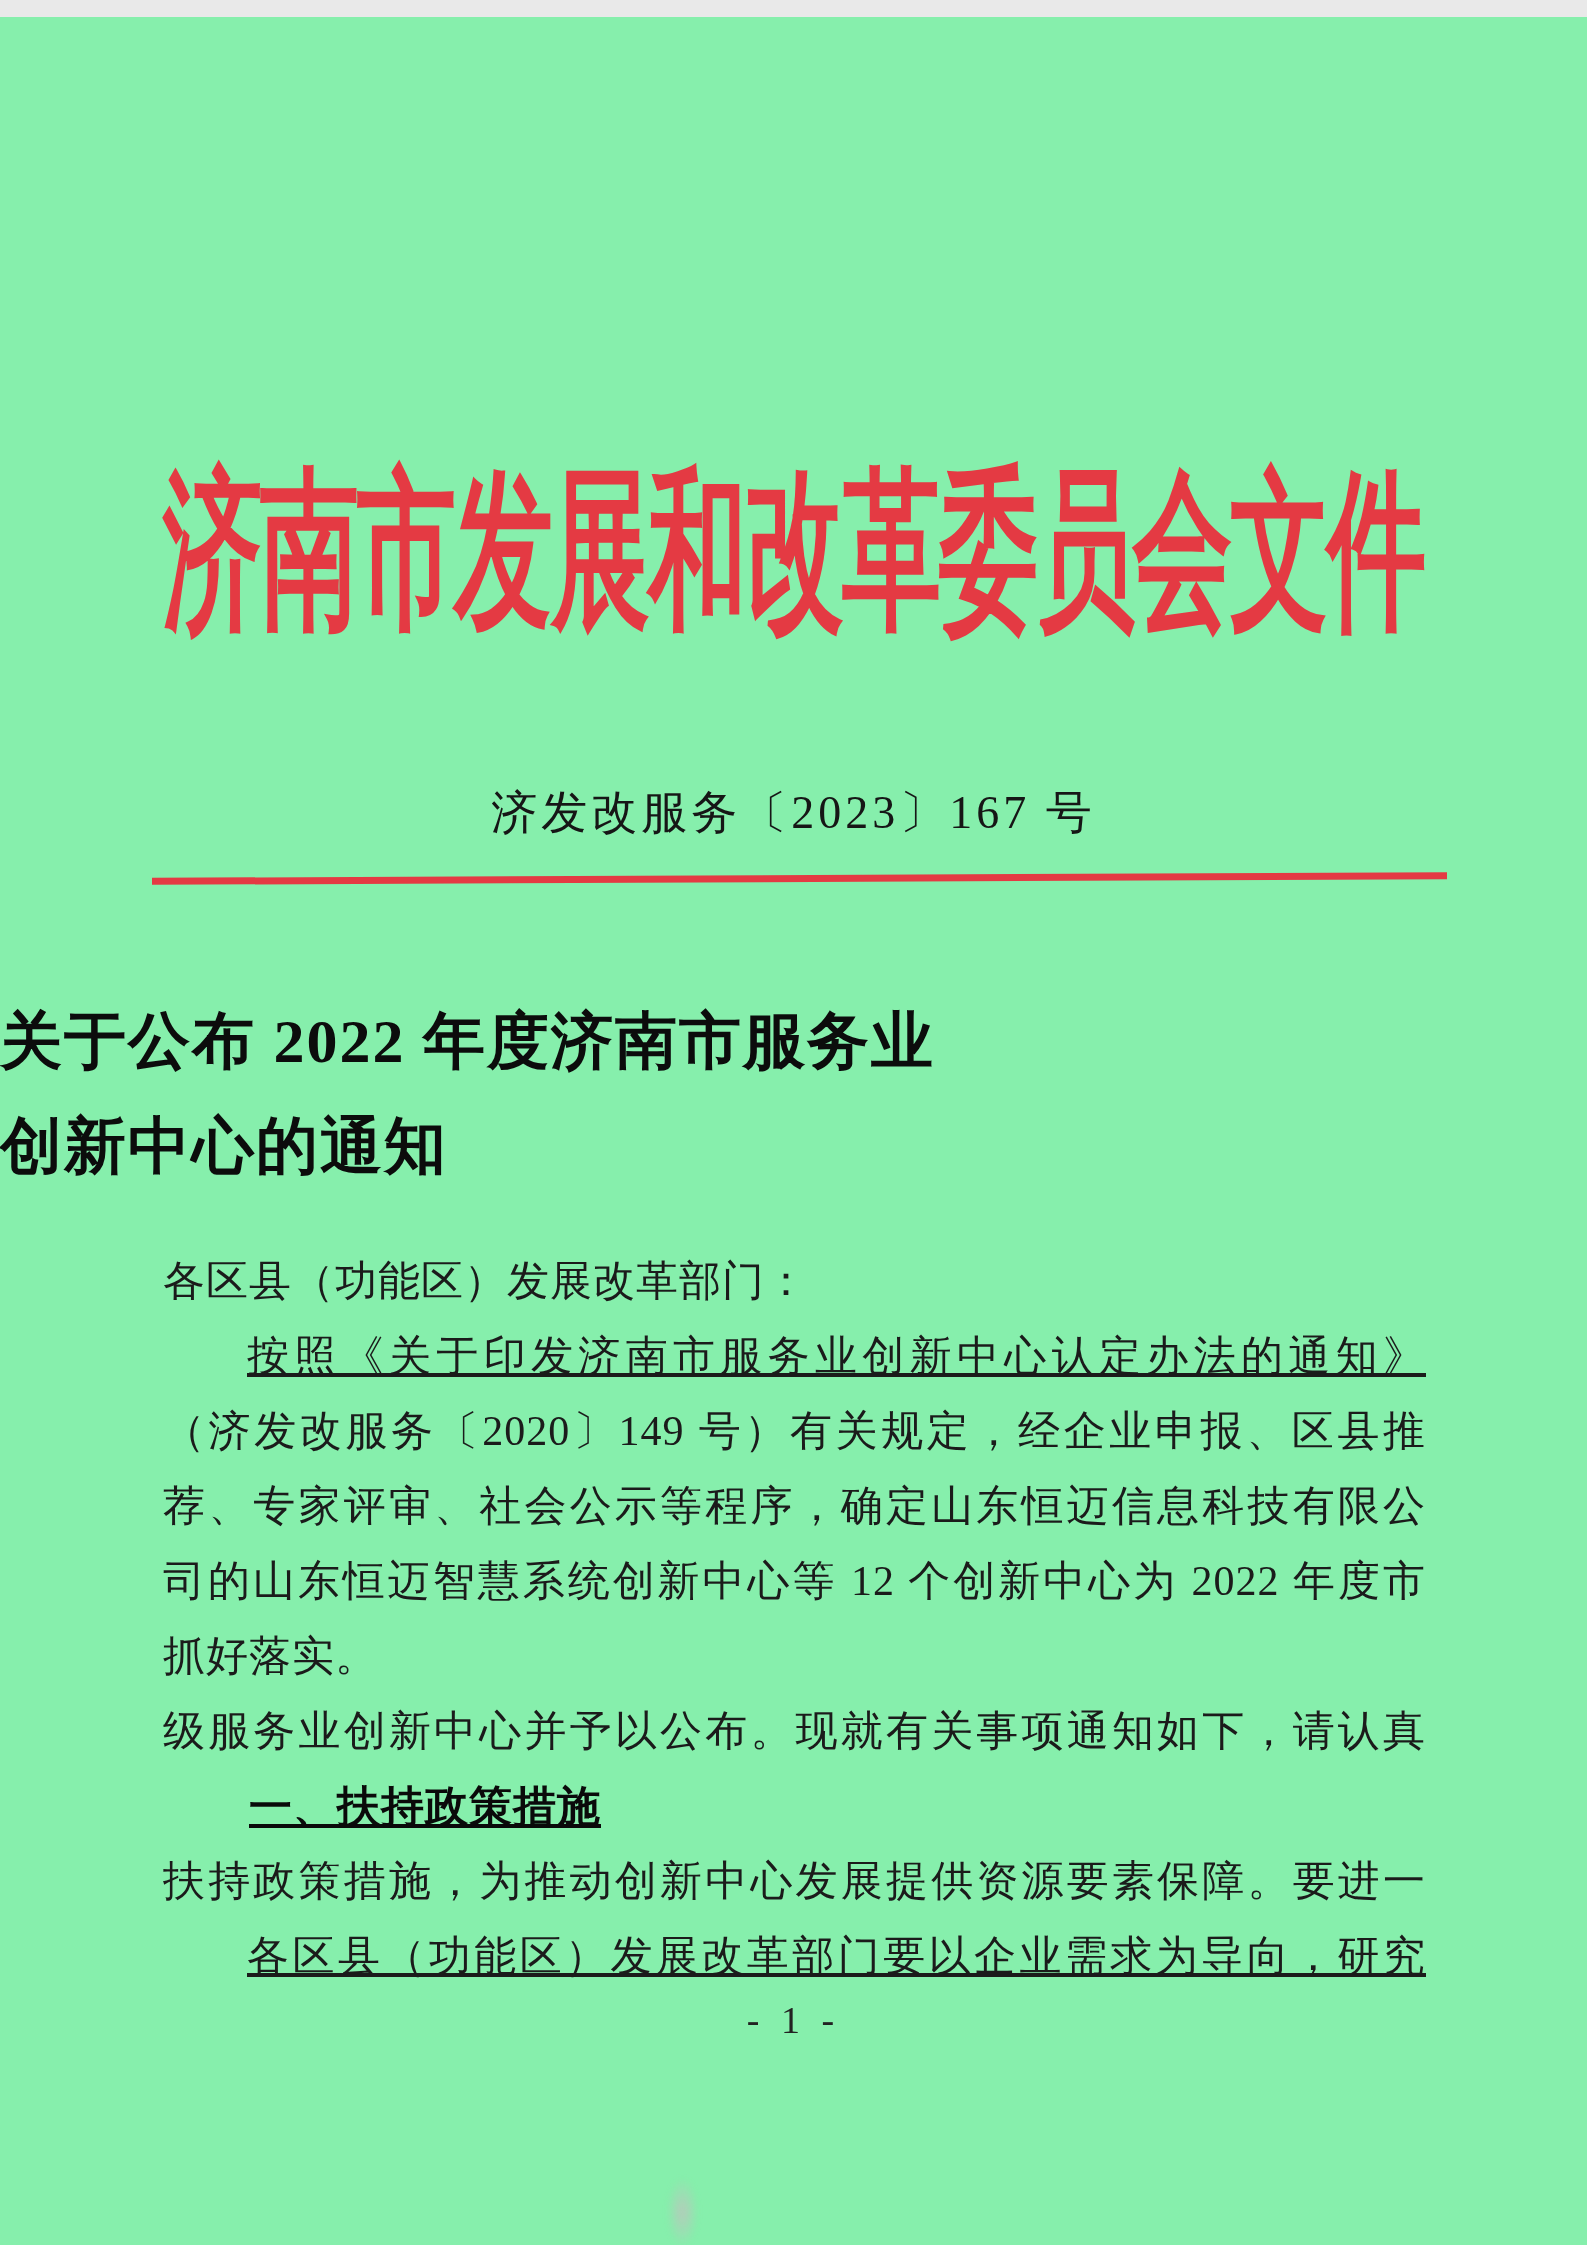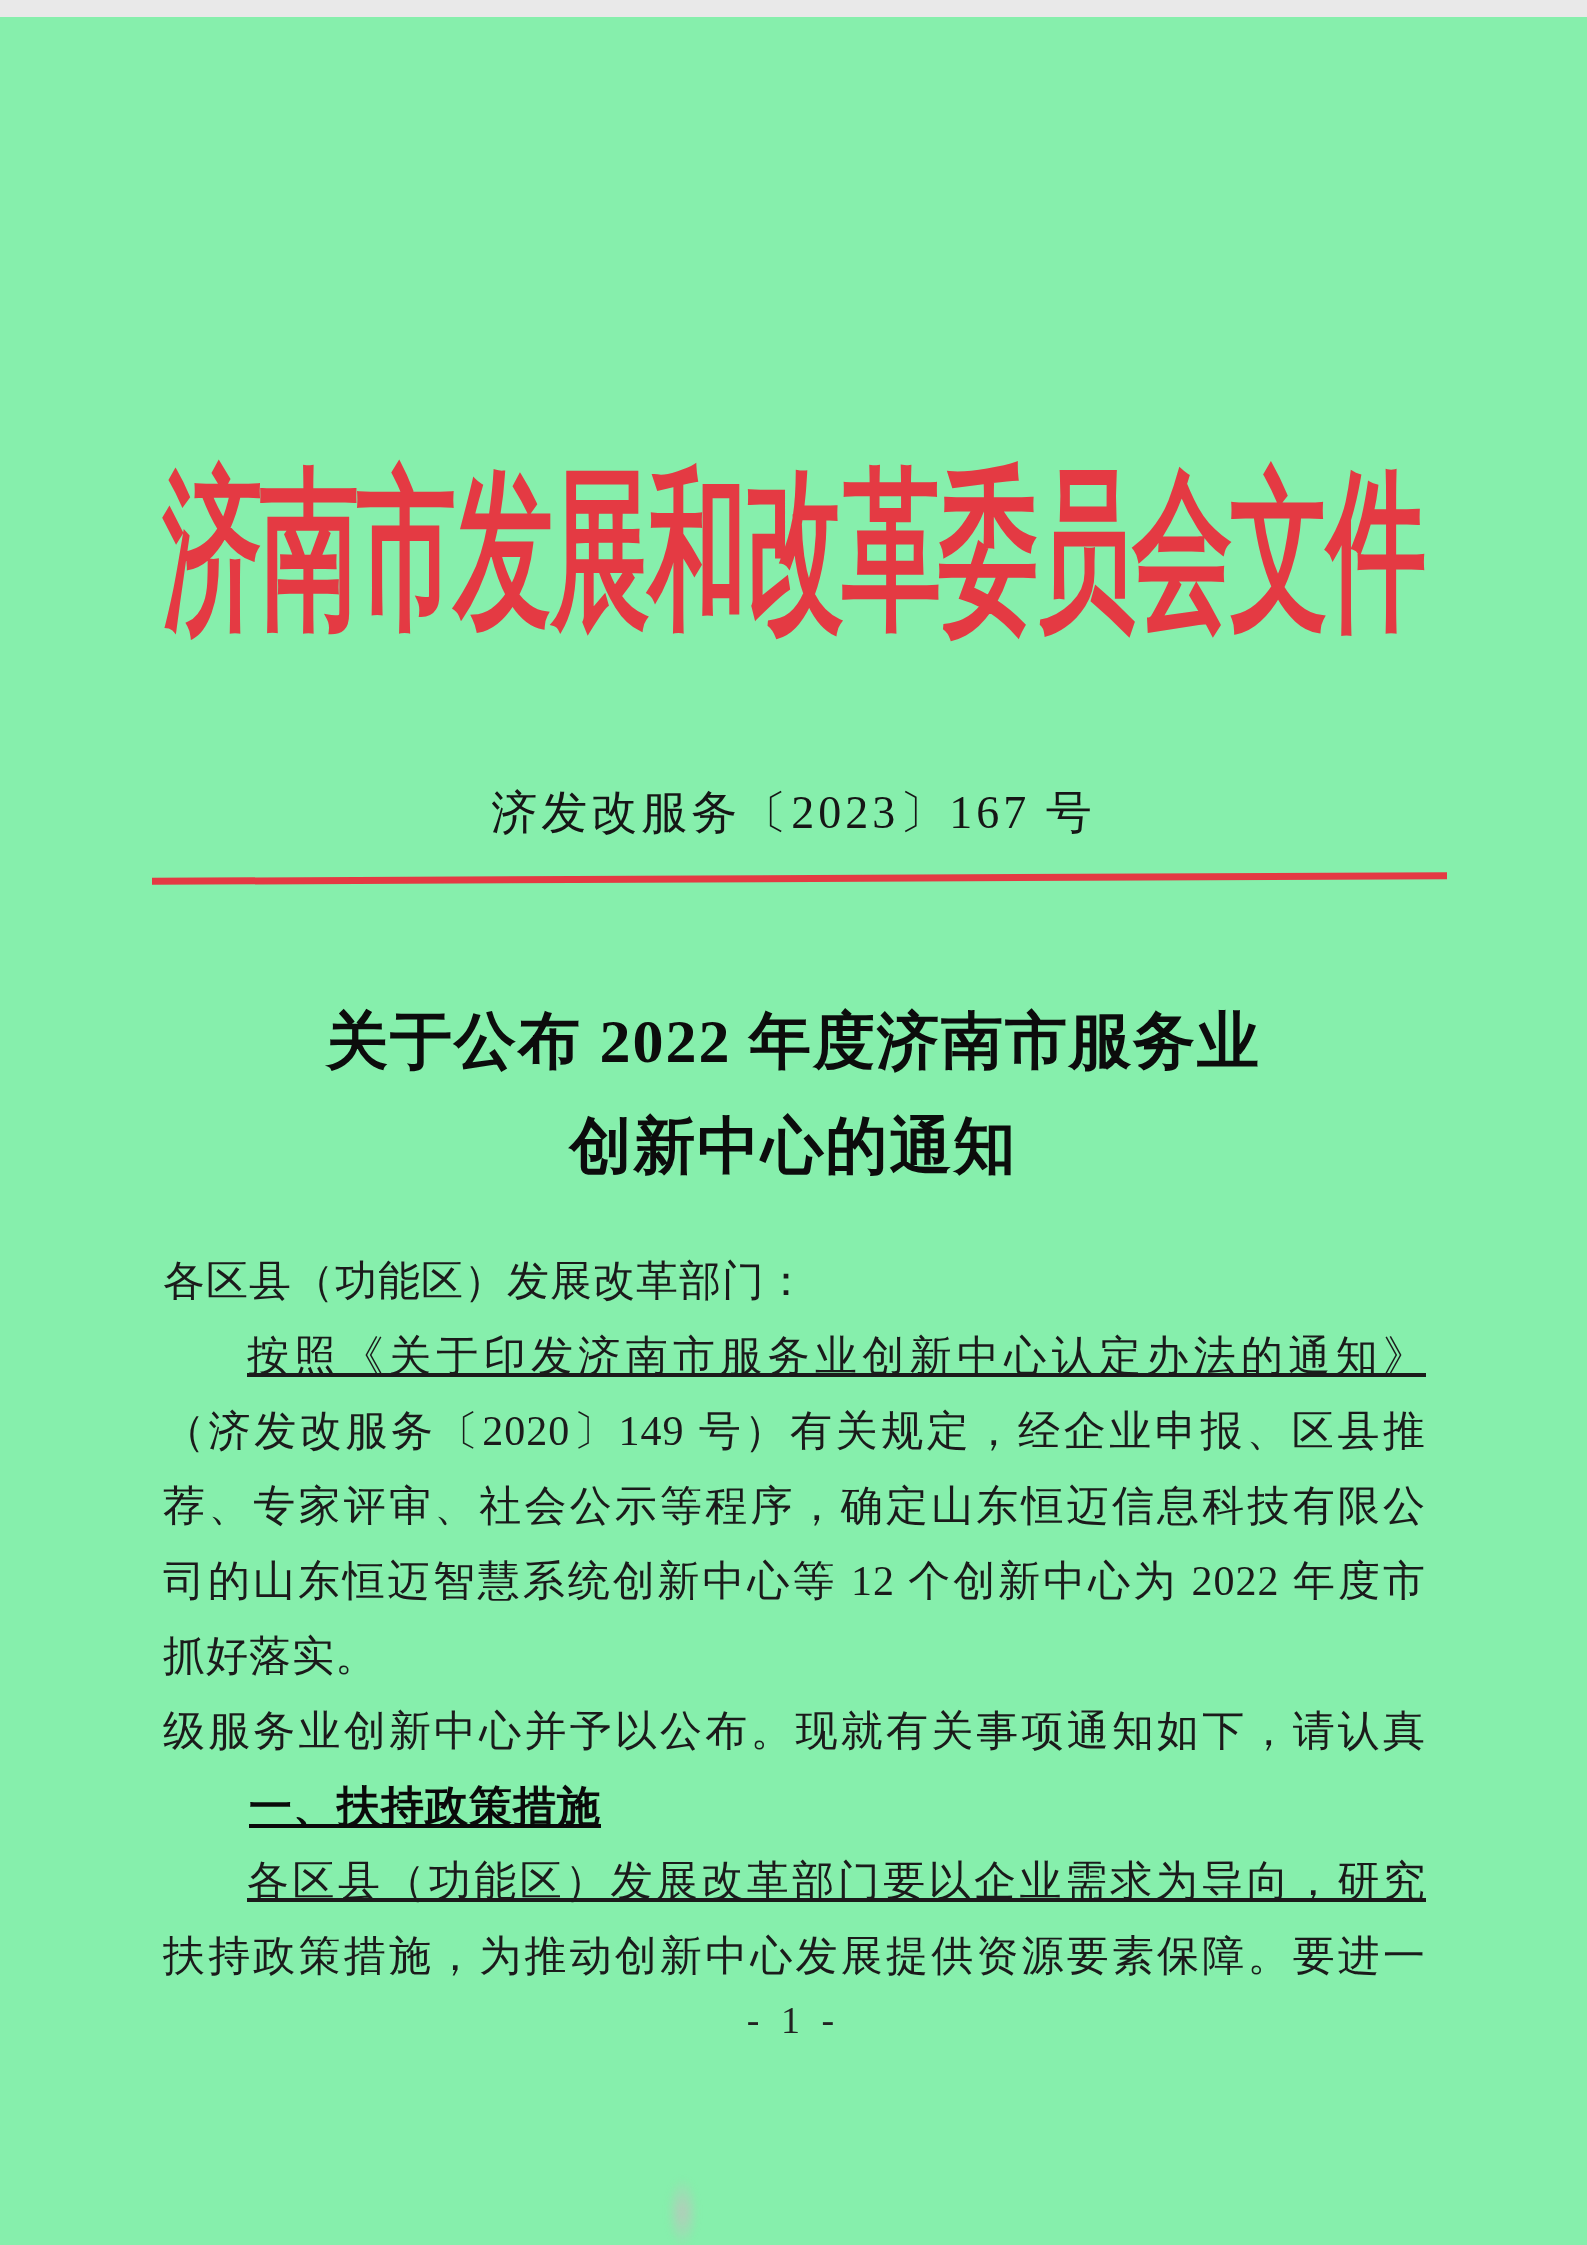--- a/index.html
+++ b/index.html
@@ -51,21 +51,20 @@
     height: 7px;
     background: var(--red, #e43a43);
     transform: rotate(-0.25deg);
   }
   
   .notice-title {
     position: absolute;
     top: 972px;
     left: 0;
     width: 100%;
-    text-align: center;
     font-weight: bold;
     font-size: 62px;
     line-height: 105px;
     letter-spacing: 2px;
     color: #0c0c0c;
   }
   
   .body-block {
     position: absolute;
     top: 1227px;
@@ -135,21 +134,21 @@
 
   <div class="body-block">
     <div class="line">各区县（功能区）发展改革部门：</div>
     <div class="line ind just">按照《关于印发济南市服务业创新中心认定办法的通知》</div>
     <div class="line just">（济发改服务〔2020〕149 号）有关规定，经企业申报、区县推</div>
     <div class="line just">荐、专家评审、社会公示等程序，确定山东恒迈信息科技有限公</div>
     <div class="line just">司的山东恒迈智慧系统创新中心等 12 个创新中心为 2022 年度市</div>
     <div class="line">抓好落实。</div>
     <div class="line just">级服务业创新中心并予以公布。现就有关事项通知如下，请认真</div>
     <div class="line ind heading">一、扶持政策措施</div>
+    <div class="line just">扶持政策措施，为推动创新中心发展提供资源要素保障。要进一</div>
     <div class="line ind just">各区县（功能区）发展改革部门要以企业需求为导向，研究</div>
-    <div class="line just">扶持政策措施，为推动创新中心发展提供资源要素保障。要进一</div>
   </div>
 
   <div class="page-number">- 1 -</div>
 
   <div class="smudge"></div>
 
 </div>
 
 </body></html>

